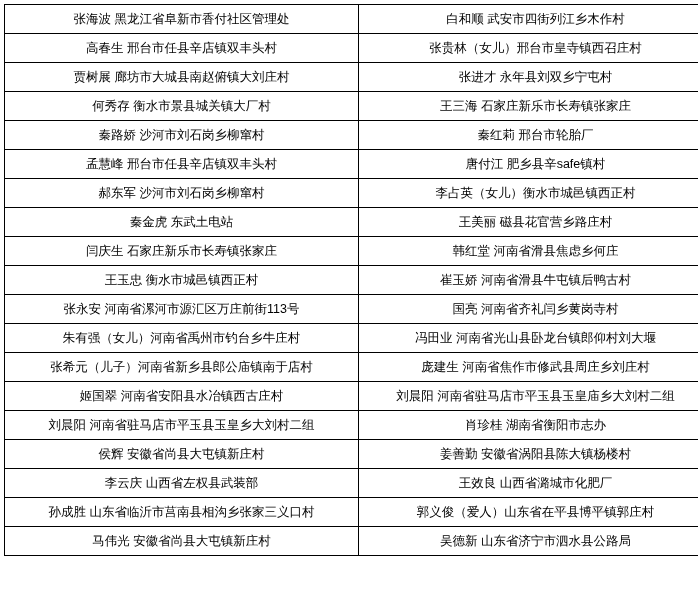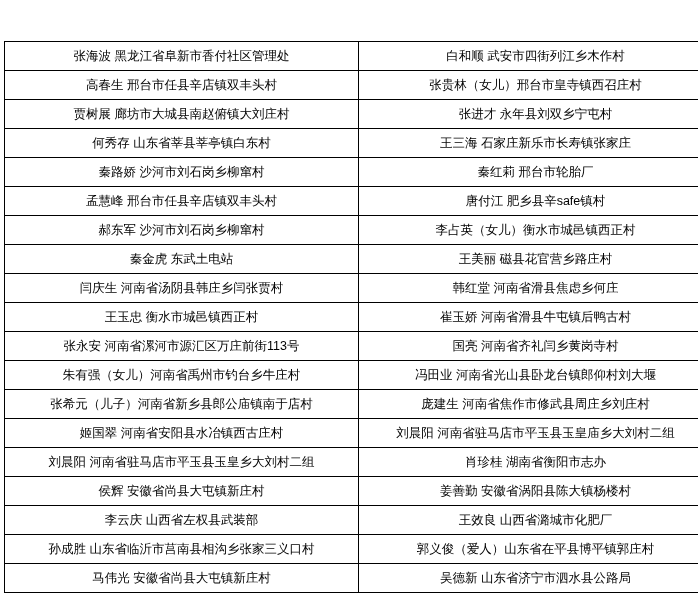--- a/index.html
+++ b/index.html
@@ -10,21 +10,20 @@
   body {
     font-family: "Liberation Sans", "DejaVu Sans", sans-serif;
     width: 698px;
     height: 606px;
     overflow: hidden;
   }
   #table-wrap {
     width: 571px;
     box-sizing: border-box;
     padding: 4px 4px 0 4px;
-    margin-top: 37px;
   }
   table.names-table {
     border-collapse: collapse;
     width: 690px;
     table-layout: fixed;
   }
   table.names-table td {
     border: 1px solid #000000;
     text-align: center;
     vertical-align: middle;
@@ -50,41 +49,41 @@
       </tr>
       <tr>
         <td class="col-left">高春生 邢台市任县辛店镇双丰头村</td>
         <td class="col-right">张贵林（女儿）邢台市皇寺镇西召庄村</td>
       </tr>
       <tr>
         <td class="col-left">贾树展 廊坊市大城县南赵俯镇大刘庄村</td>
         <td class="col-right">张进才 永年县刘双乡宁屯村</td>
       </tr>
       <tr>
-        <td class="col-left">何秀存 山东省莘县莘亭镇白东村</td>
+        <td class="col-left">何秀存 衡水市景县城关镇大厂村</td>
         <td class="col-right">王三海 石家庄新乐市长寿镇张家庄</td>
       </tr>
       <tr>
         <td class="col-left">秦路娇 沙河市刘石岗乡柳窜村</td>
         <td class="col-right">秦红莉 邢台市轮胎厂</td>
       </tr>
       <tr>
         <td class="col-left">孟慧峰 邢台市任县辛店镇双丰头村</td>
         <td class="col-right">唐付江 肥乡县辛safe镇村</td>
       </tr>
       <tr>
         <td class="col-left">郝东军 沙河市刘石岗乡柳窜村</td>
         <td class="col-right">李占英（女儿）衡水市城邑镇西正村</td>
       </tr>
       <tr>
         <td class="col-left">秦金虎 东武土电站</td>
         <td class="col-right">王美丽 磁县花官营乡路庄村</td>
       </tr>
       <tr>
-        <td class="col-left">闫庆生 河南省汤阴县韩庄乡闫张贾村</td>
+        <td class="col-left">闫庆生 石家庄新乐市长寿镇张家庄</td>
         <td class="col-right">韩红堂 河南省滑县焦虑乡何庄</td>
       </tr>
       <tr>
         <td class="col-left">王玉忠 衡水市城邑镇西正村</td>
         <td class="col-right">崔玉娇 河南省滑县牛屯镇后鸭古村</td>
       </tr>
       <tr>
         <td class="col-left">张永安 河南省漯河市源汇区万庄前街113号</td>
         <td class="col-right">国亮 河南省齐礼闫乡黄岗寺村</td>
       </tr>

